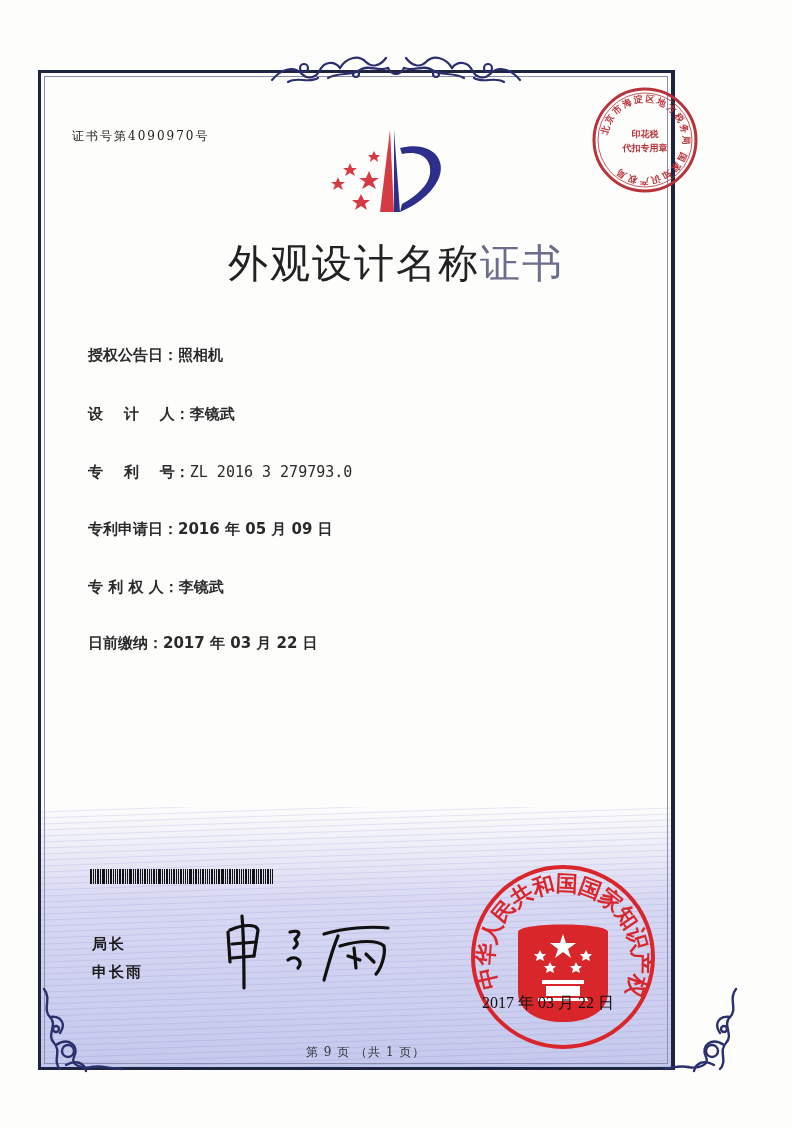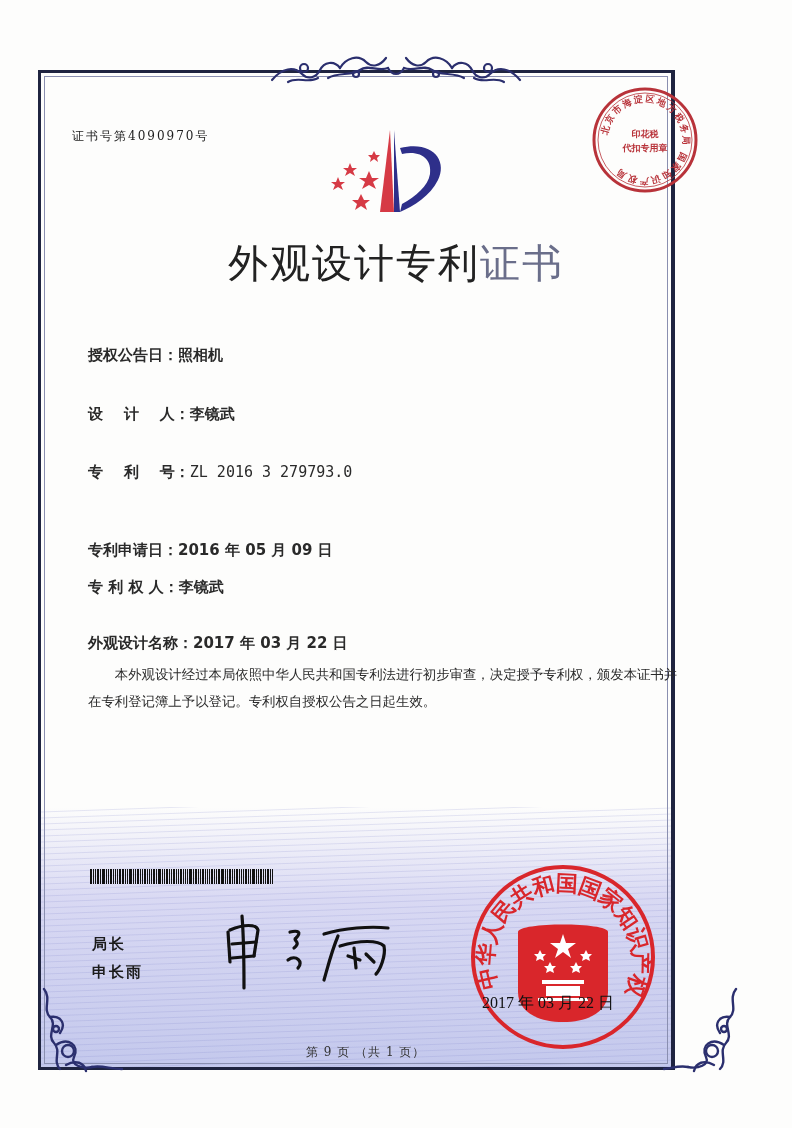--- a/index.html
+++ b/index.html
@@ -139,44 +139,43 @@
       <path id="taxRing" d="M 55 55 m -38 0 a 38 38 0 1 1 76 0 a 38 38 0 1 1 -76 0"></path>
     </defs>
   <text font-size="9" fill="#b8333a" font-family="DejaVu Sans, sans-serif" font-weight="bold" letter-spacing="2">
     <textPath href="#taxRing" startOffset="2%">北京市海淀区地方税务局 国家知识产权局</textPath>
   </text>
   <text x="55" y="52" text-anchor="middle" font-size="9" fill="#b8333a" font-family="DejaVu Sans, sans-serif" font-weight="bold">印花税</text>
   <text x="55" y="66" text-anchor="middle" font-size="9" fill="#b8333a" font-family="DejaVu Sans, sans-serif" font-weight="bold">代扣专用章</text>
 </svg>
 
 <div class="title">
-  <span>外观设计专利</span><span class="faded">证书</span>
+  <span>外观设计名称</span><span class="faded">证书</span>
 </div>
 
 <div class="field" style="top:346px;">
   <span class="lbl">授权公告日：</span><span>照相机</span>
 </div>
 <div class="field" style="top:405px;">
   <span class="lbl">设    计    人：</span><span>李镜武</span>
 </div>
 <div class="field" style="top:463px;">
   <span class="lbl">专    利    号：</span><span style="font-family:'DejaVu Sans Mono','Liberation Mono',monospace;font-weight:normal;">ZL 2016 3 279793.0</span>
 </div>
-<div class="field" style="top:520px;margin-top:21px;">
+<div class="field" style="top:520px;">
   <span class="lbl">专利申请日：</span><span>2016 年 05 月 09 日</span>
 </div>
 <div class="field" style="top:578px;">
   <span class="lbl">专 利 权 人：</span><span>李镜武</span>
 </div>
 <div class="field" style="top:634px;">
-  <span class="lbl">外观设计名称：</span><span>2017 年 03 月 22 日</span>
+  <span class="lbl">日前缴纳：</span><span>2017 年 03 月 22 日</span>
 </div>
 
 <div class="body-text">
-  <p>本外观设计经过本局依照中华人民共和国专利法进行初步审查，决定授予专利权，颁发本证书并在专利登记簿上予以登记。专利权自授权公告之日起生效。</p>
 </div>
 
 <div class="barcode" id="barcode">
     <span style="width: 2px;"></span>
     <span style="width: 1px;"></span>
     <span style="width: 1px;"></span>
     <span style="width: 2px;"></span>
     <span style="width: 1px;"></span>
     <span style="width: 3px;"></span>
     <span style="width: 1px;"></span>

